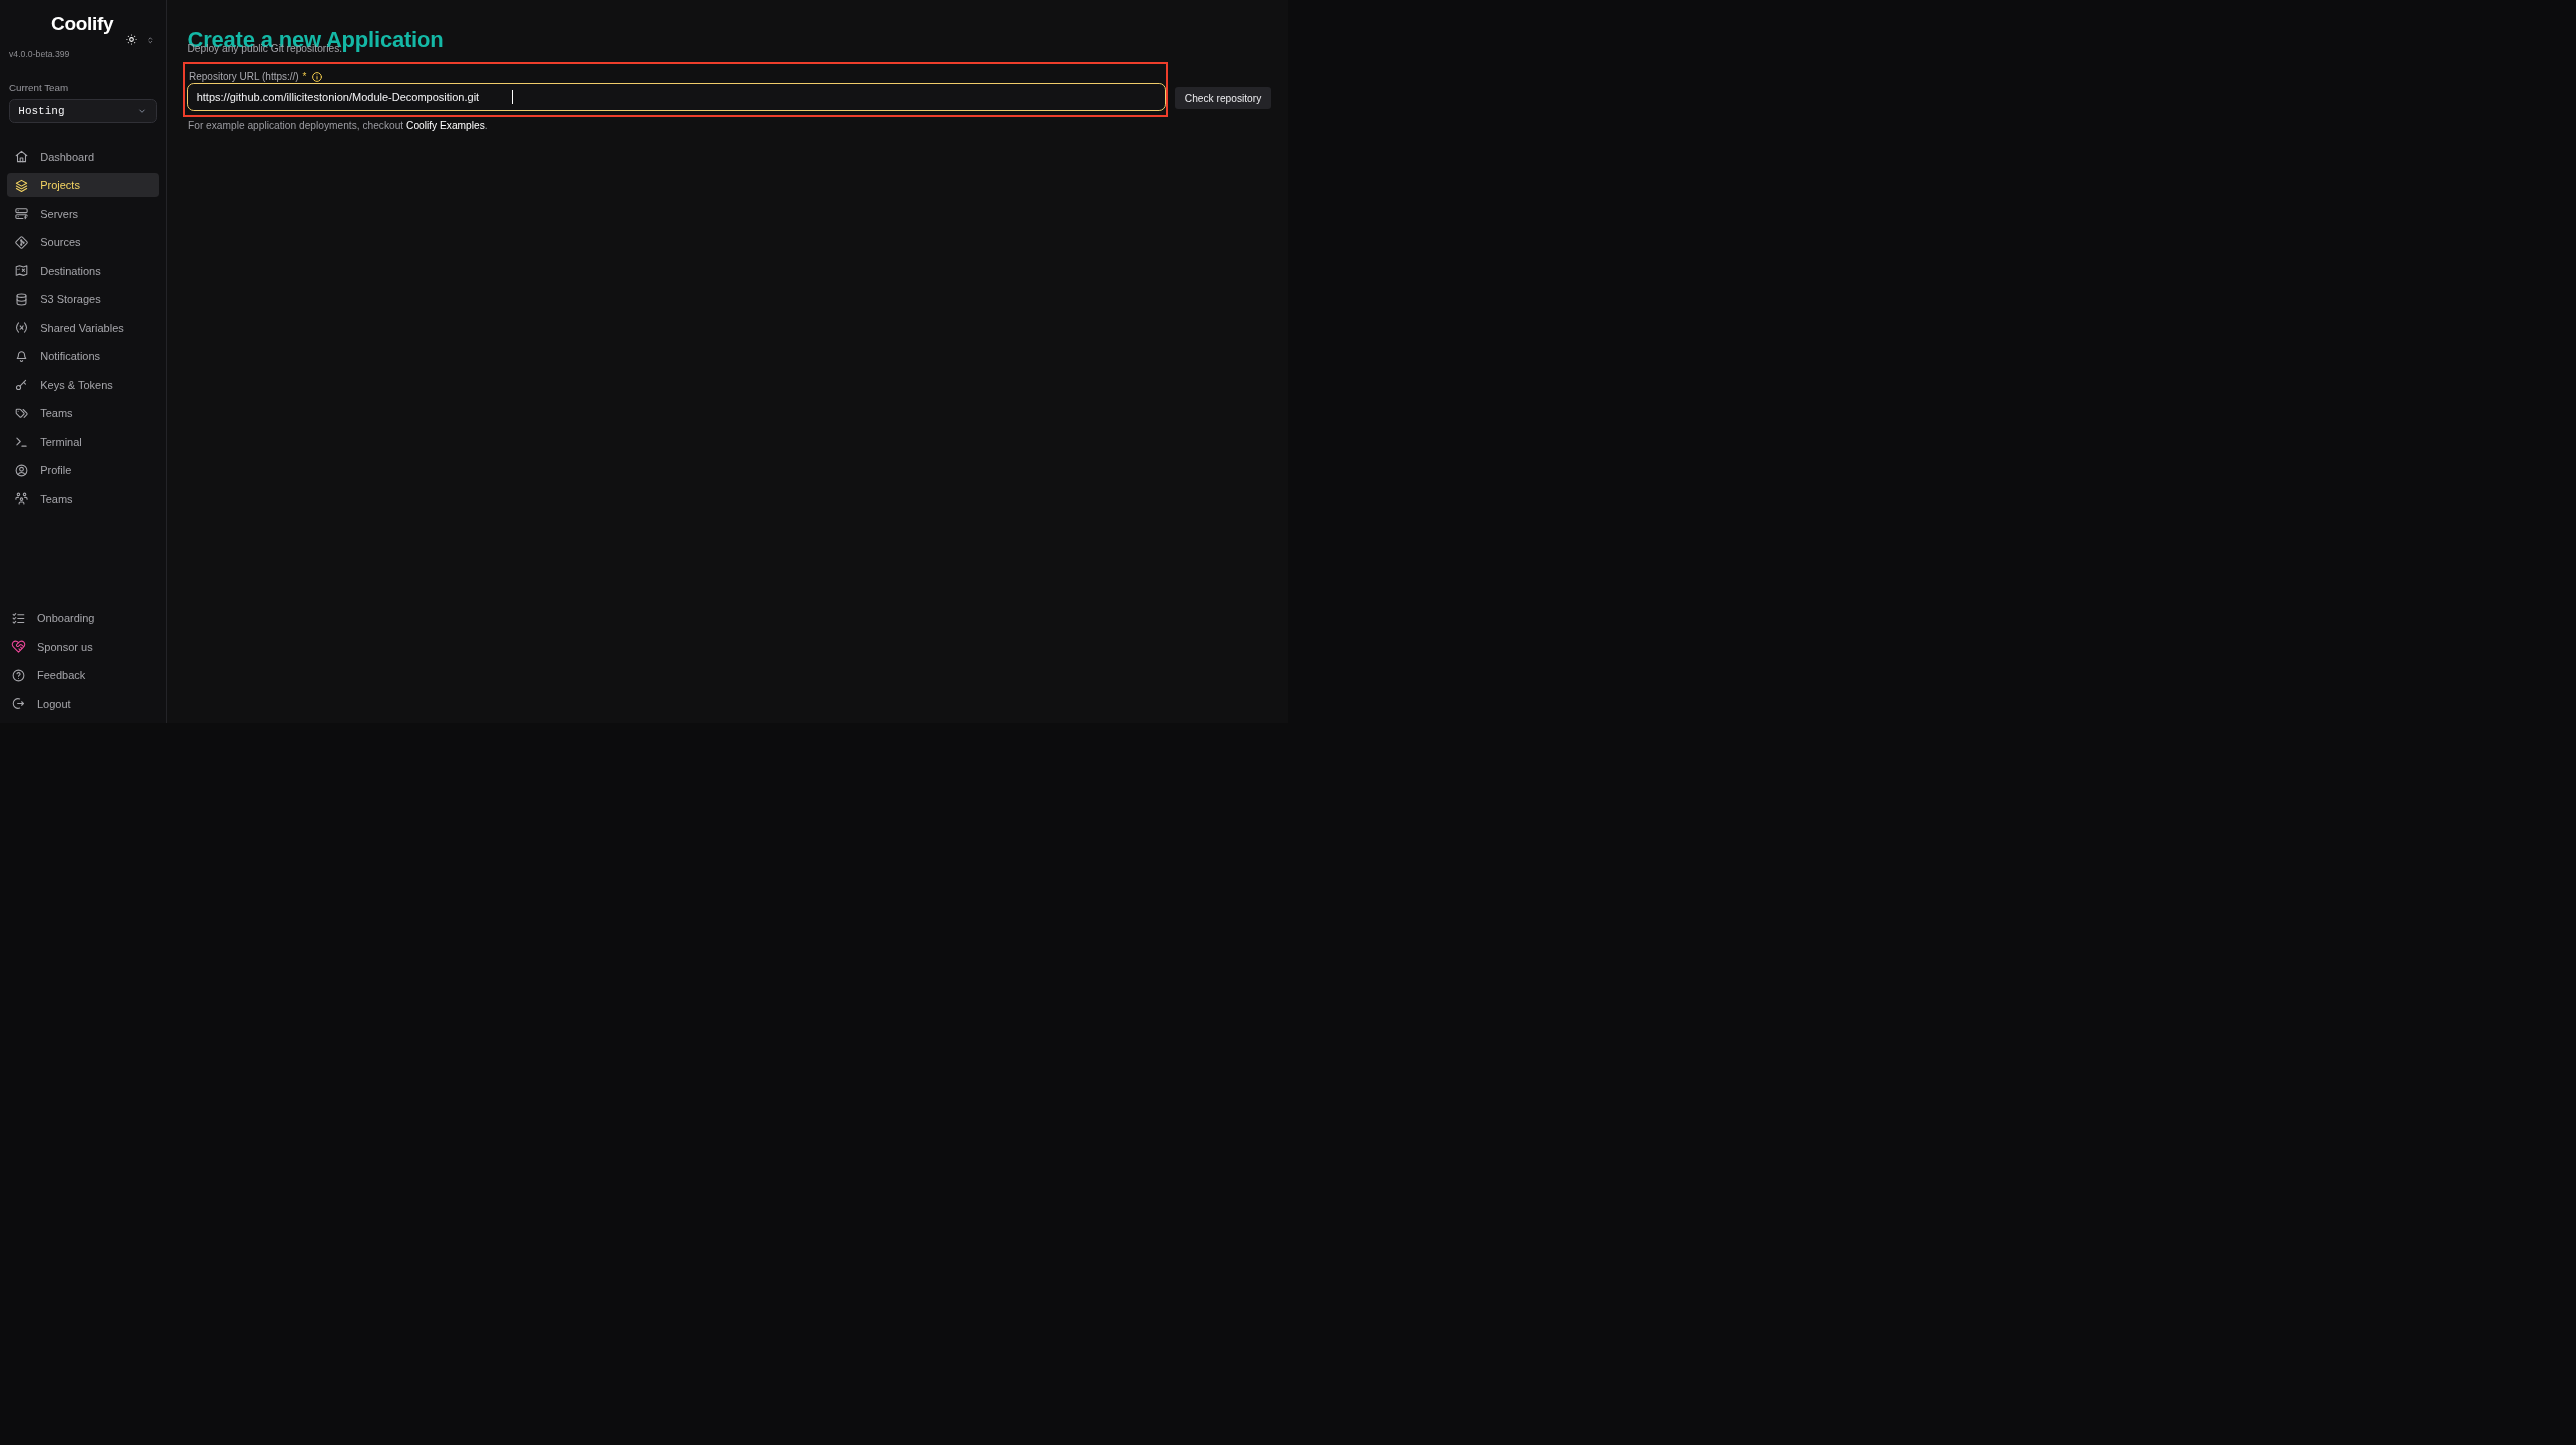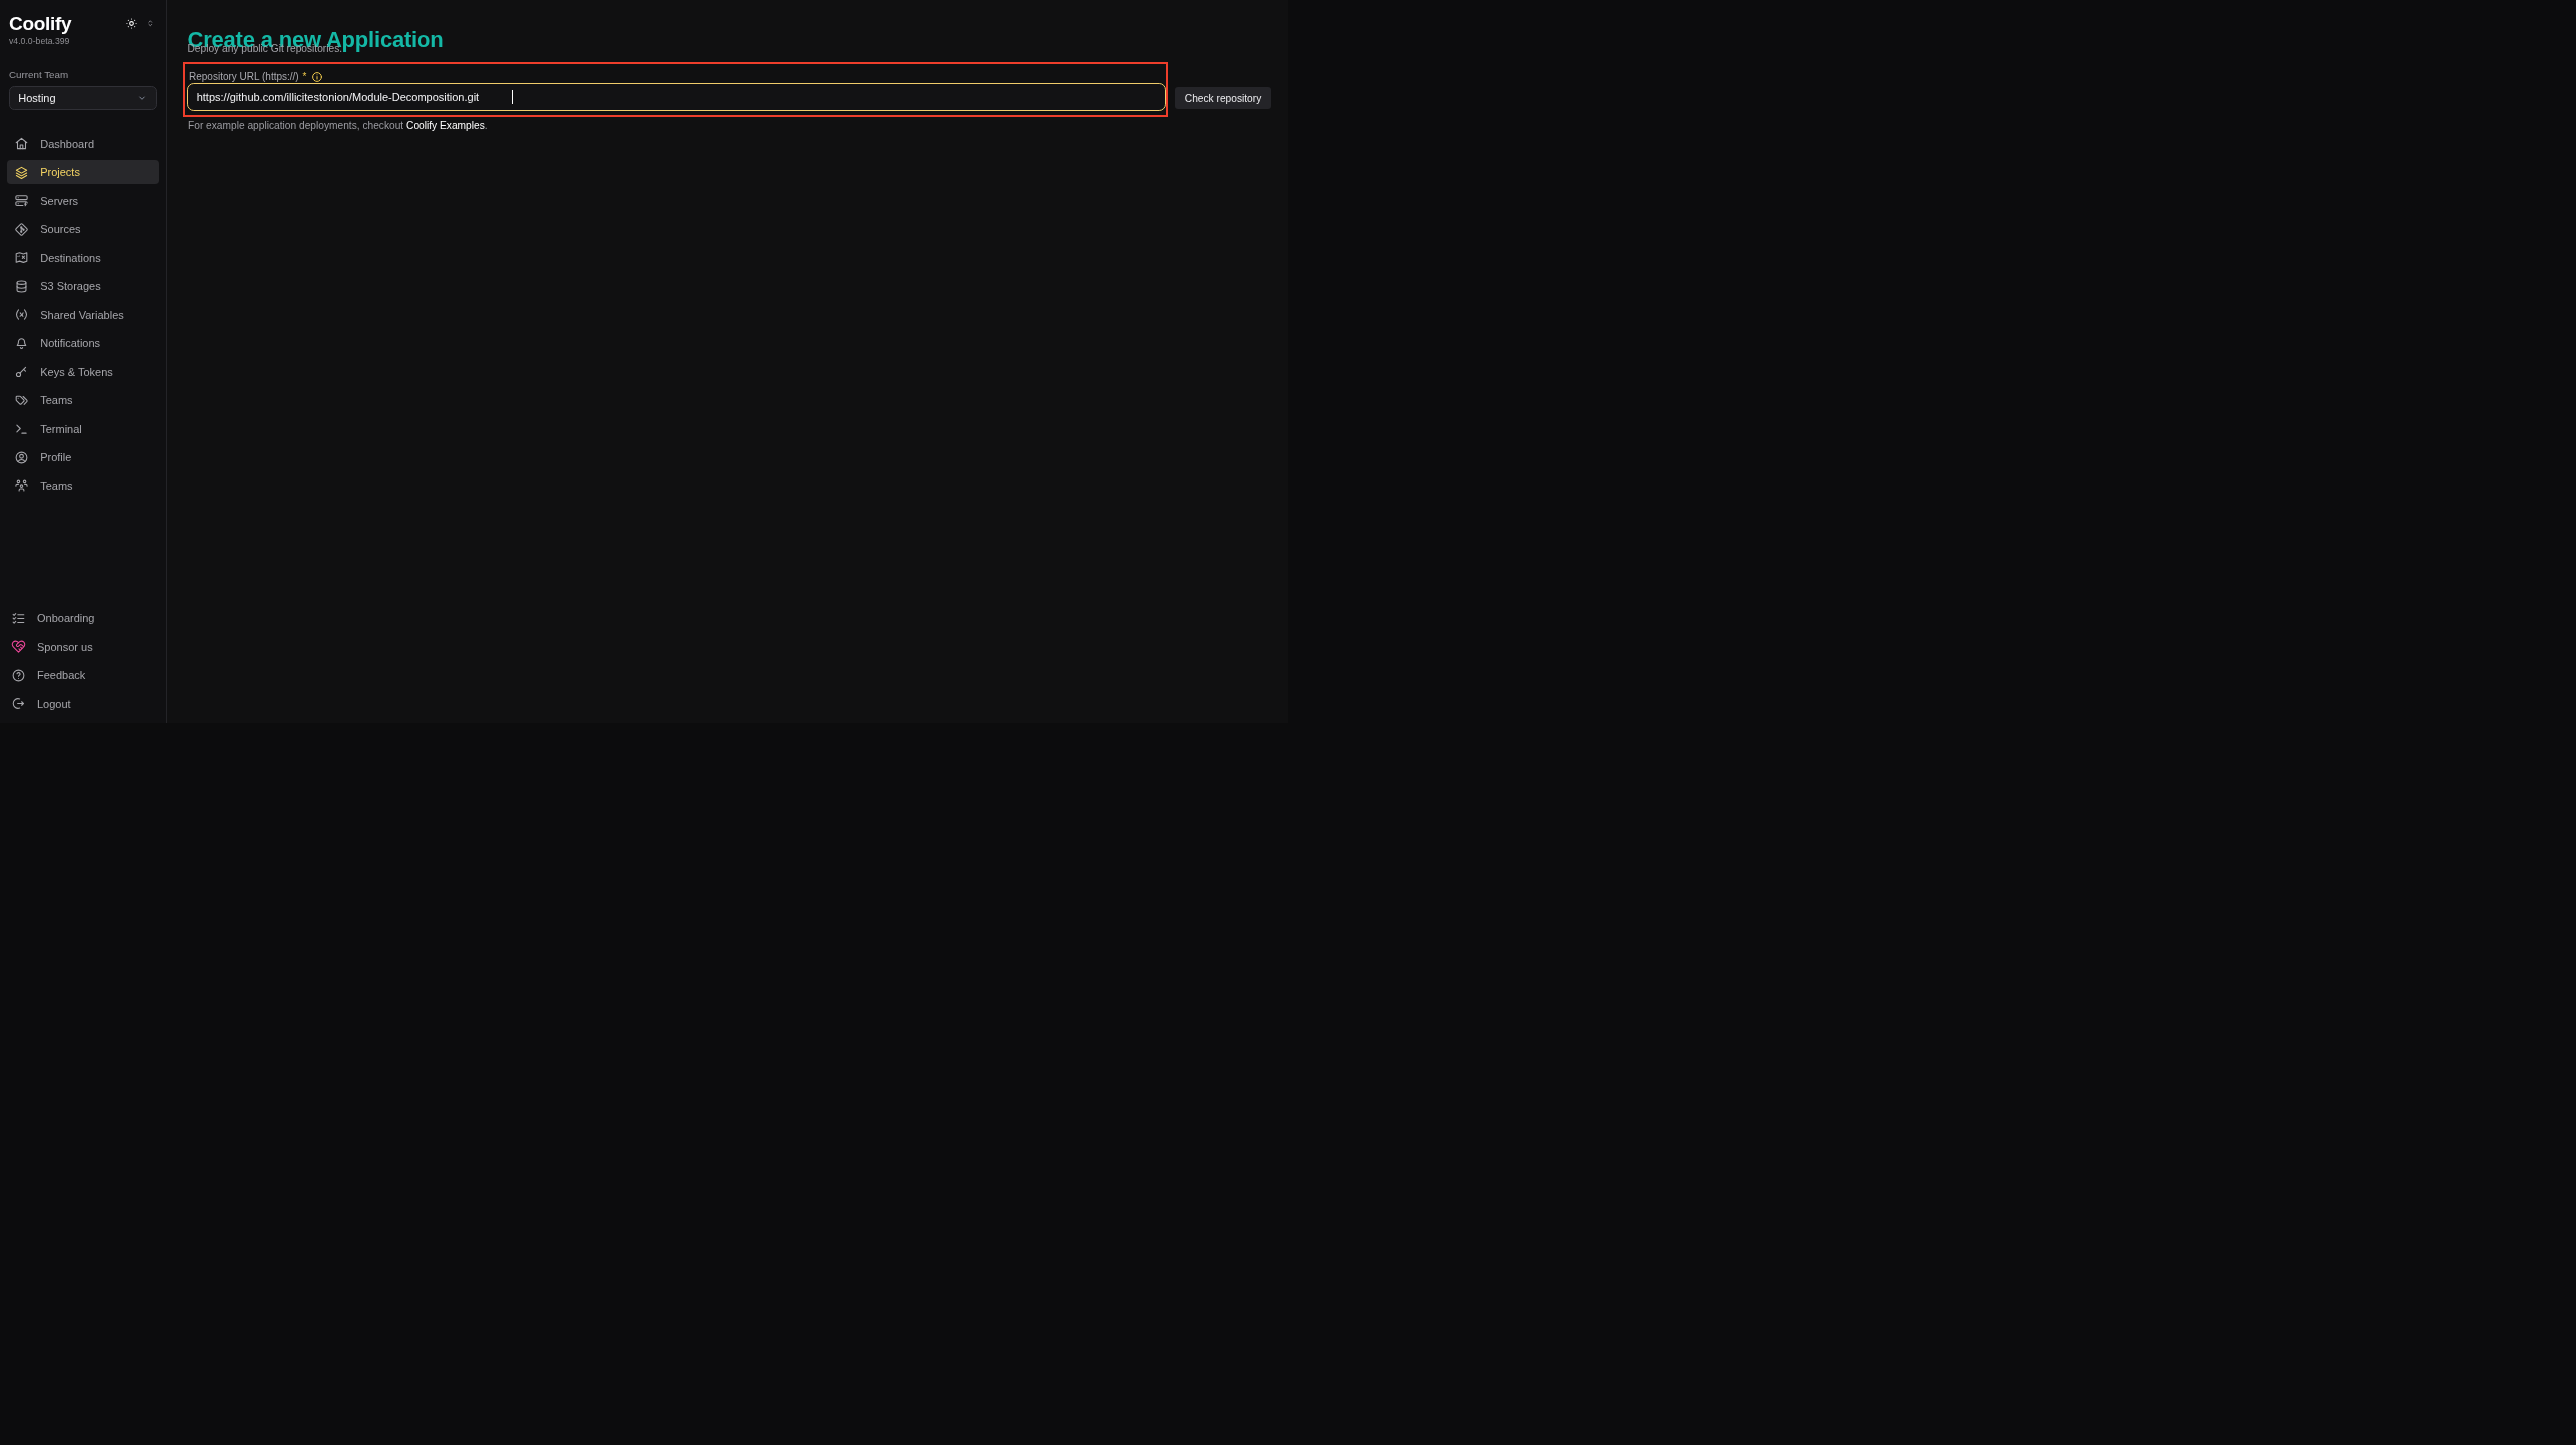--- a/index.html
+++ b/index.html
@@ -17,20 +17,21 @@
   .sidebar {
     position: absolute; left: 0; top: 0; bottom: 0;
     width: 167px;
     background: #101012;
     border-right: 0.8px solid #242428;
     display: flex; flex-direction: column;
   }
   .brand-row {
     display: flex; align-items: center;
     padding: 13.6px 10.6px 0 9px;
+    flex-direction: column;
   }
   .brand-title {
     font-size: 19px; font-weight: 700; color: #ffffff;
     letter-spacing: -0.3px; line-height: 19.7px;
   }
   .brand-icons { margin-left: auto; display: flex; align-items: center; gap: 6.8px; }
   .icon-btn {
     background: none; border: none; padding: 0; margin: 0;
     color: #ffffff; cursor: pointer; display: flex; align-items: center;
   }
@@ -44,20 +45,21 @@
   .team-label { font-size: 9.8px; color: #97979d; }
   .team-select {
     margin-top: 6px;
     height: 23.5px; width: 100%;
     background: #1a1a1d;
     border: 0.8px solid #303036;
     border-radius: 5.3px;
     display: flex; align-items: center;
     padding: 0 7.6px 0 8.3px;
     cursor: pointer;
+    font-family: Liberation Mono, monospace;
   }
   .team-select .value { font-size: 11px; color: #f1f1f3; }
   .team-select .chev { margin-left: auto; color: #7f8696; display: flex; }
 
   .nav { margin-top: 22px; padding: 0 7px; }
   .nav-item {
     height: 24px; margin-bottom: 4.5px;
     display: flex; align-items: center;
     padding-left: 6.8px;
     border-radius: 3.8px;

